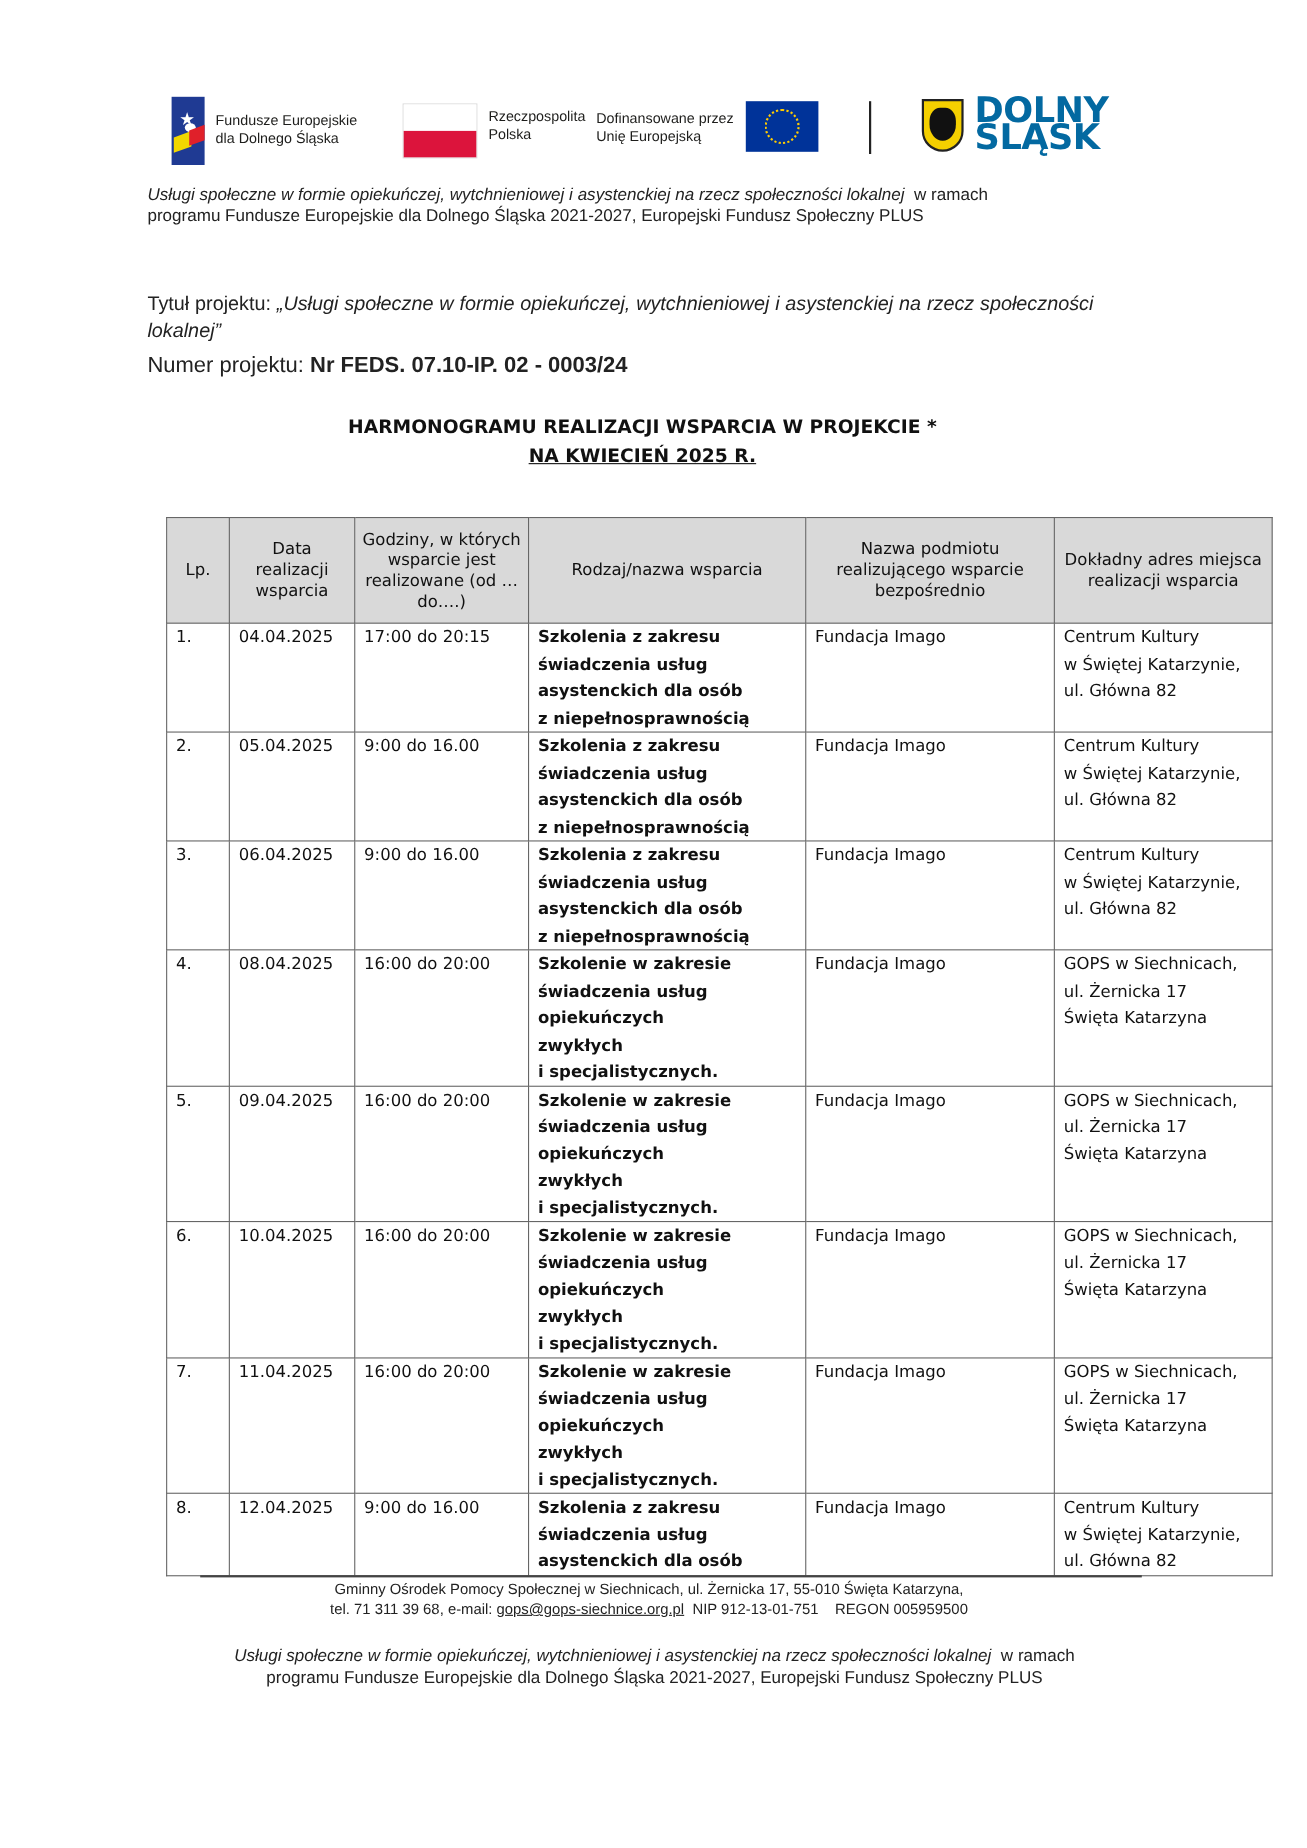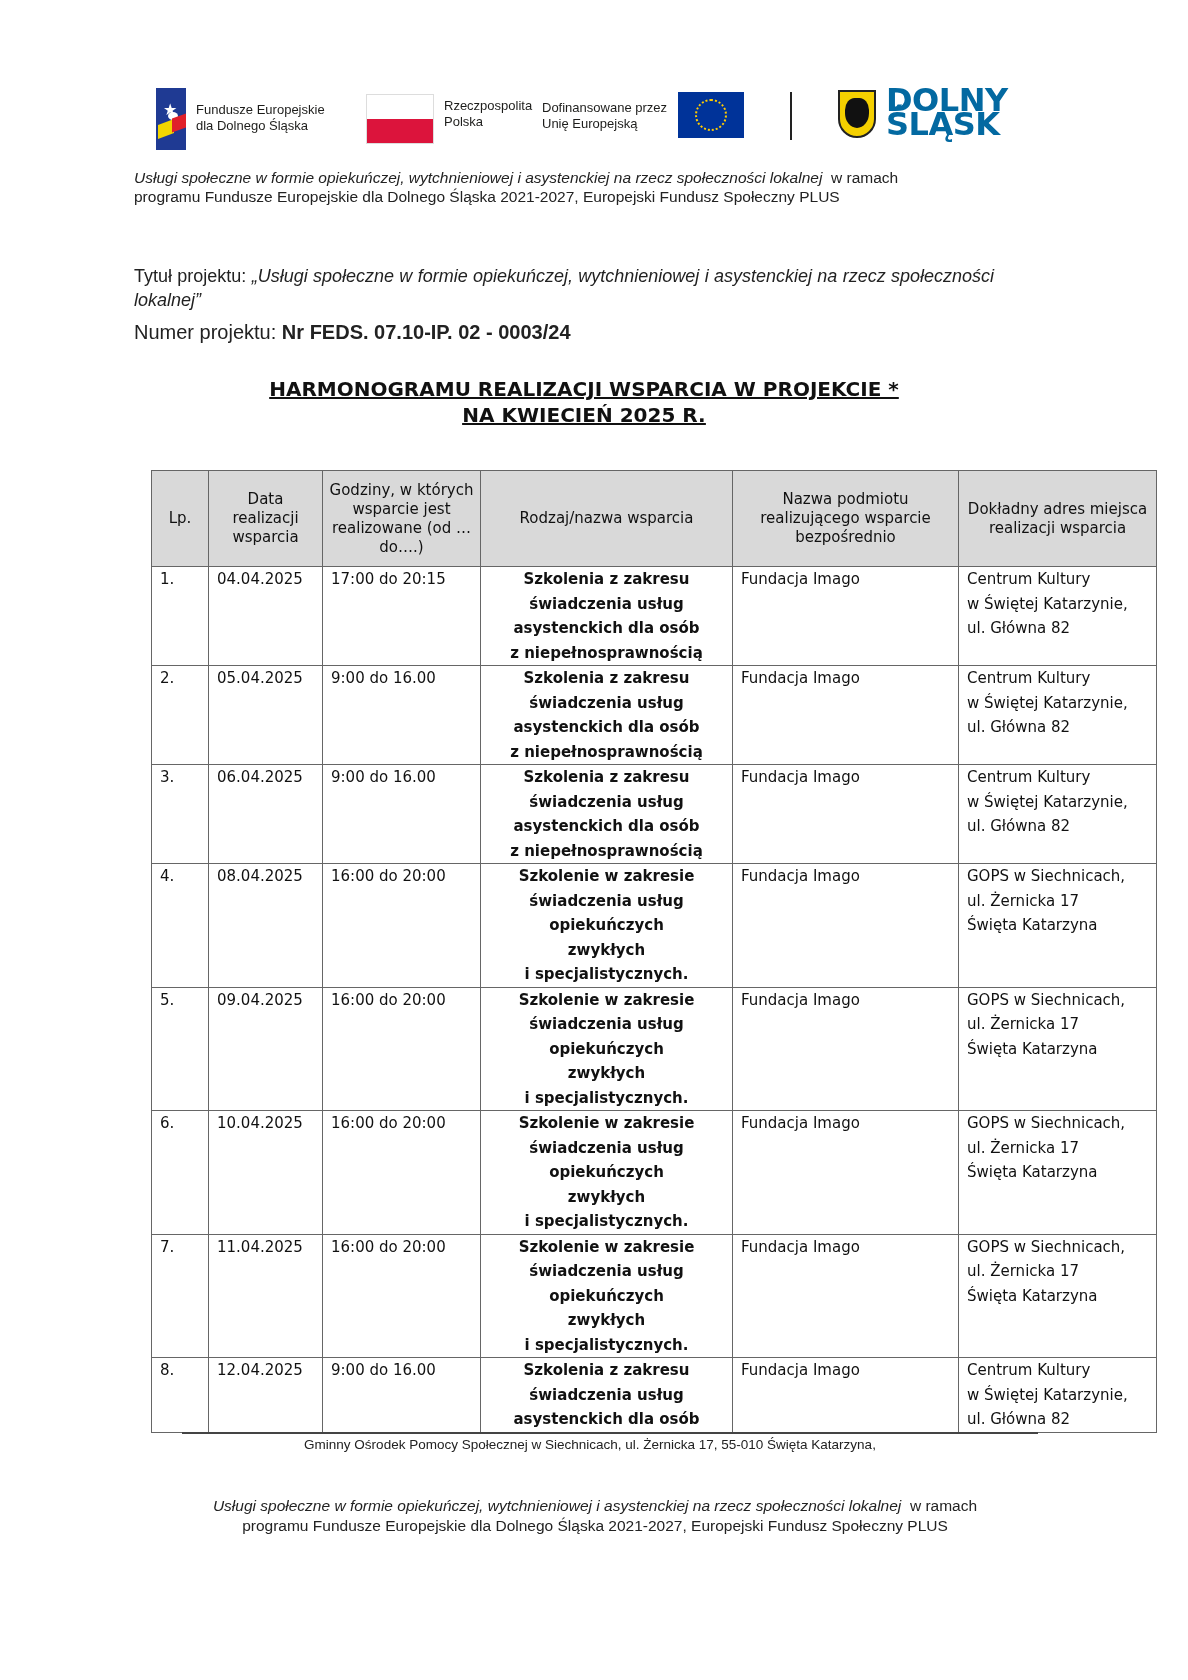--- a/index.html
+++ b/index.html
@@ -34,32 +34,32 @@
   .program { position: absolute; top: 168px; left: 134px; width: 900px; font-size: 15.5px; line-height: 19px; color: #222; }
   .program i { font-style: italic; }
 
   
   .ptitle { position: absolute; top: 264px; left: 134px; width: 860px; font-size: 18px; line-height: 24px; color: #222; text-align: justify; }
   .ptitle i { font-style: italic; }
   .pnum { position: absolute; top: 320px; left: 134px; font-size: 20px; line-height: 24px; color: #222; }
   .pnum b { font-weight: bold; }
 
   
-  .heading { position: absolute; top: 376px; left: 134px; width: 900px; text-align: center; font-family: "DejaVu Sans", sans-serif; font-weight: bold; font-size: 20px; line-height: 26px; color: #111; text-decoration: underline; }
+  .heading { position: absolute; top: 376px; left: 134px; width: 900px; text-align: center; font-family: "DejaVu Sans", sans-serif; font-weight: bold; font-size: 17px; line-height: 26px; color: #111; }
   .heading .l2 { text-decoration: underline; }
 
   
   table.sched { position: absolute; top: 470px; left: 151px; border-collapse: collapse; font-family: "DejaVu Sans", sans-serif; font-size: 15px; line-height: 24.5px; color: #111; }
   table.sched th, table.sched td { border: 1.5px solid #666; vertical-align: top; }
   table.sched th { background: #d9d9d9; font-weight: normal; text-align: center; vertical-align: middle; padding: 0 4px; line-height: 19px; height: 96px; }
   table.sched td { padding: 0 8px; }
   td.c-lp { width: 57px; }
   td.c-date { width: 114px; text-align: left; }
   td.c-hours { width: 158px; }
-  td.c-type { width: 252px; font-weight: bold; text-align: center; padding: 0 4px; margin-left: 24px; }
+  td.c-type { width: 252px; font-weight: bold; padding: 0 4px; margin-left: 24px; }
   td.c-org { width: 226px; font-weight: normal; }
   td.c-addr { width: 198px; font-weight: normal; }
   .multiline { white-space: pre-line; }
   tr.last td { height: 74px; }
 
   
   .foot-line { position: absolute; top: 1432px; left: 182px; width: 856px; height: 2px; background: #444; }
   .contact { position: absolute; top: 1436px; left: 140px; width: 900px; text-align: center; font-size: 13.5px; line-height: 18px; color: #222; }
   .contact u { text-decoration: underline; }
   .footer-program { position: absolute; top: 1496px; left: 140px; width: 910px; text-align: center; font-size: 15.5px; line-height: 19.5px; color: #222; }
@@ -243,17 +243,18 @@
       <td class="c-addr multiline">Centrum Kultury
 w Świętej Katarzynie,
 ul. Główna 82</td>
     </tr>
   </tbody>
 </table>
 
 <div class="foot-line"></div>
 <div class="contact">
   <div>Gminny Ośrodek Pomocy Społecznej w Siechnicach, ul. Żernicka 17, 55-010 Święta Katarzyna,</div>
+  <div style="white-space:pre"><span>tel. 71 311 39 68, e-mail: </span><u>gops@gops-siechnice.org.pl</u><span>  NIP 912-13-01-751    REGON 005959500</span></div>
 </div>
 <div class="footer-program">
   <div><i>Usługi społeczne w formie opiekuńczej, wytchnieniowej i asystenckiej na rzecz społeczności lokalnej</i><span style="white-space:pre">  w ramach</span></div>
   <div>programu Fundusze Europejskie dla Dolnego Śląska 2021-2027, Europejski Fundusz Społeczny PLUS</div>
 </div>
 
 </body></html>

